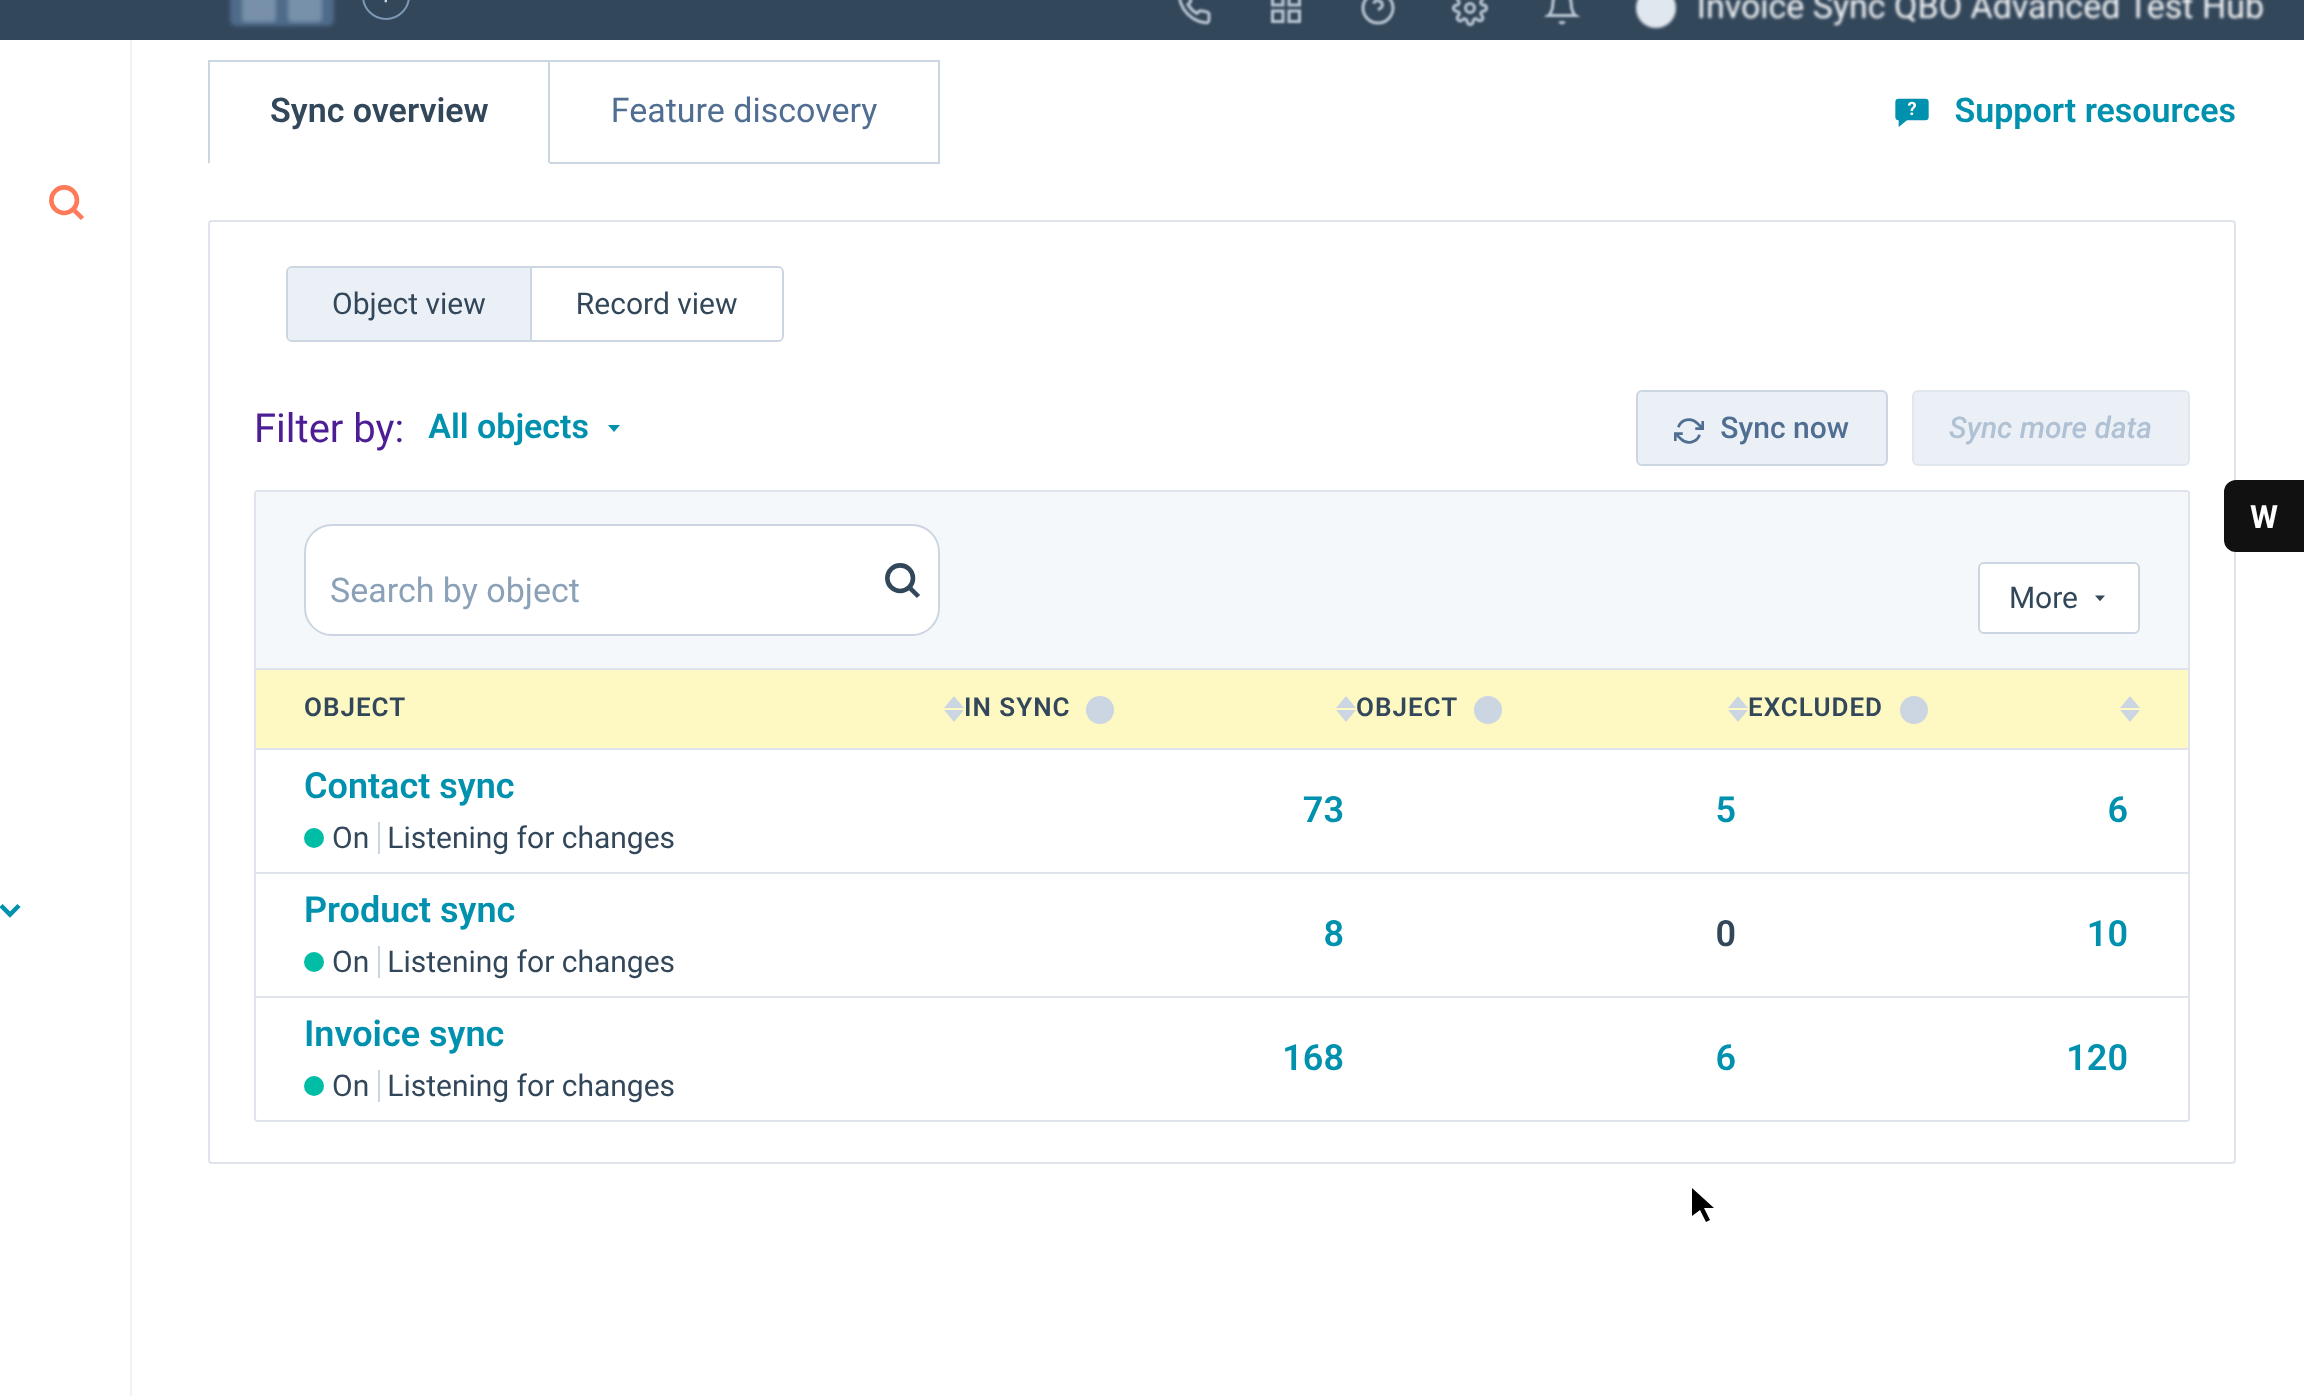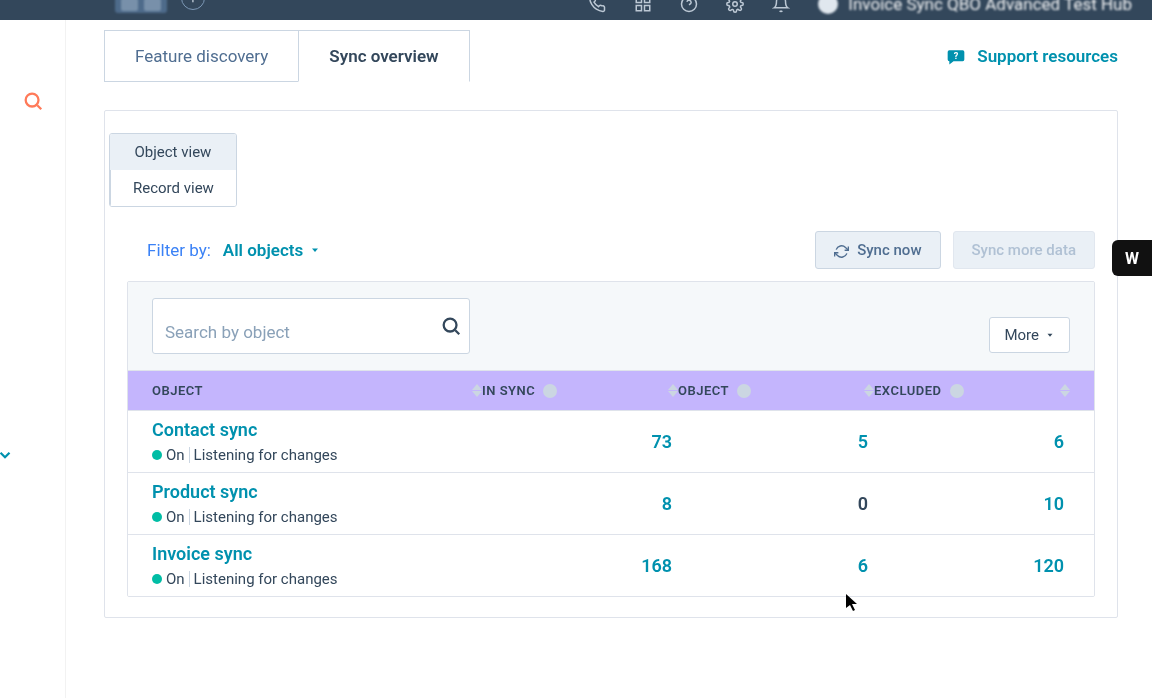--- a/index.html
+++ b/index.html
@@ -110,78 +110,77 @@
 
   .panel {
     border:1px solid #dfe3eb; border-top:1px solid #dfe3eb;
     margin-top: 28px;
     border-radius:2px;
     padding: 22px 0 20px 0;
   }
 
   .view-toggle {
     display:inline-flex; border:1px solid #cbd6e2; border-radius:3px; overflow:hidden;
-    margin-left:4px;
-    flex-direction:column;
+    margin-left:38px;
   }
   .view-toggle button {
     border:none; background:#fff; padding:9px 22px; font-size:15px; color:#33475b; cursor:pointer;
     font-family:inherit;
   }
   .view-toggle button.active { background:#eaf0f6; }
   .view-toggle button + button { border-left:1px solid #cbd6e2; }
 
   .filter-row {
     display:flex; align-items:center; margin: 24px 22px 0 22px;
   }
-  .filter-label { font-size:17px; color:#3b82f6; margin-right:12px;margin-left:20px; }
+  .filter-label { font-size:20px; color:#4c1d95; margin-right:12px; }
   .filter-value { color:#0091ae; font-weight:600; font-size:17px; display:flex; align-items:center; gap:6px; cursor:pointer;}
   .filter-spacer { flex:1; }
   .btn {
     border:1px solid #cbd6e2; background:#eaf0f6; color:#506e91; font-size:15px;
     padding: 9px 18px; border-radius:3px; display:inline-flex; align-items:flex-end; gap:8px;
     cursor:pointer; font-family:inherit; font-weight:500;
   }
-  .btn + .btn { margin-left:12px; }
+  .btn + .btn { margin-left:12px;font-style:italic; }
   .btn.disabled { background:#eaf0f6; color:#b0c1d4; border-color:#e1e7ef; cursor:not-allowed;}
 
   .table {
     margin: 12px 22px 0 22px;
     border:1px solid #dfe3eb;
     border-radius:2px;
     overflow:hidden;
   }
   .table-toolbar {
     background:#f5f8fa; padding:16px 24px; display:flex; align-items:center;
   }
   .search-wrap {
     position:relative; width:318px;
   }
   .search-input {
-    width:100%; border:1px solid #cbd6e2; border-radius:3px;
+    width:100%; border:1px solid #cbd6e2; border-radius:14px;
     padding:23px 40px 11px 12px; font-size:17px; color:#33475b; font-family:inherit;
     background:#fff;
   }
   .search-input::placeholder { color:#8aa1b8; }
   .search-icon-inside {
     position:absolute; right:8px; top:50%; transform:translateY(-50%); color:#33475b;
   }
   .tb-spacer { flex:1; }
   .more-btn {
     border:1px solid #cbd6e2; background:#fff; padding:8px 14px; border-radius:3px;
     font-size:15px; color:#33475b; display:flex; align-items:center; gap:6px; cursor:pointer;font-family:inherit;margin-top:18px;
   }
 
   .thead, .trow {
     display:grid;
     grid-template-columns: 330px 1fr 1fr 1fr;
     align-items:center;
   }
   .thead {
-    background:#c4b5fd; border-top:1px solid #dfe3eb;
+    background:#fef9c3; border-top:1px solid #dfe3eb;
     padding: 12px 24px;
     font-size:13px; letter-spacing:.5px; color:#33475b; font-weight:600;
   }
   .th { display:flex; align-items:center; gap:8px; }
   .th.right { justify-content:flex-end; }
   .info-dot { width:14px; height:14px; border-radius:50%; background:#cbd6e2; display:inline-block;}
   .sortable { display:flex; flex-direction:column; gap:1px; margin-left:auto;}
   .sortable svg { display:block; }
 
   .trow {
@@ -262,25 +261,25 @@
     <svg width="18" height="18" viewBox="0 0 24 24" fill="none" stroke="#0091ae" stroke-width="3">
         <polyline points="6 9 12 15 18 9"></polyline>
       </svg>
   </div>
 </div>
 
 <div class="main">
 
   <div class="tab-row">
     <div class="tabs">
+      <div class="tab active">
+        <span>Sync overview</span>
+      </div>
       <div class="tab inactive">
         <span>Feature discovery</span>
-      </div>
-      <div class="tab active">
-        <span>Sync overview</span>
       </div>
     </div>
     <div class="tab-spacer"></div>
     <div class="support">
       <span>
         <svg width="22" height="20" viewBox="0 0 24 24" fill="#0091ae">
             <path d="M4 4h16a2 2 0 0 1 2 2v9a2 2 0 0 1-2 2H9l-5 4v-4a2 2 0 0 1-2-2V6a2 2 0 0 1 2-2z" fill="#0091ae"></path>
             <text x="12" y="14" text-anchor="middle" font-size="11" fill="#fff" font-weight="bold">?</text>
           </svg>
       </span>

